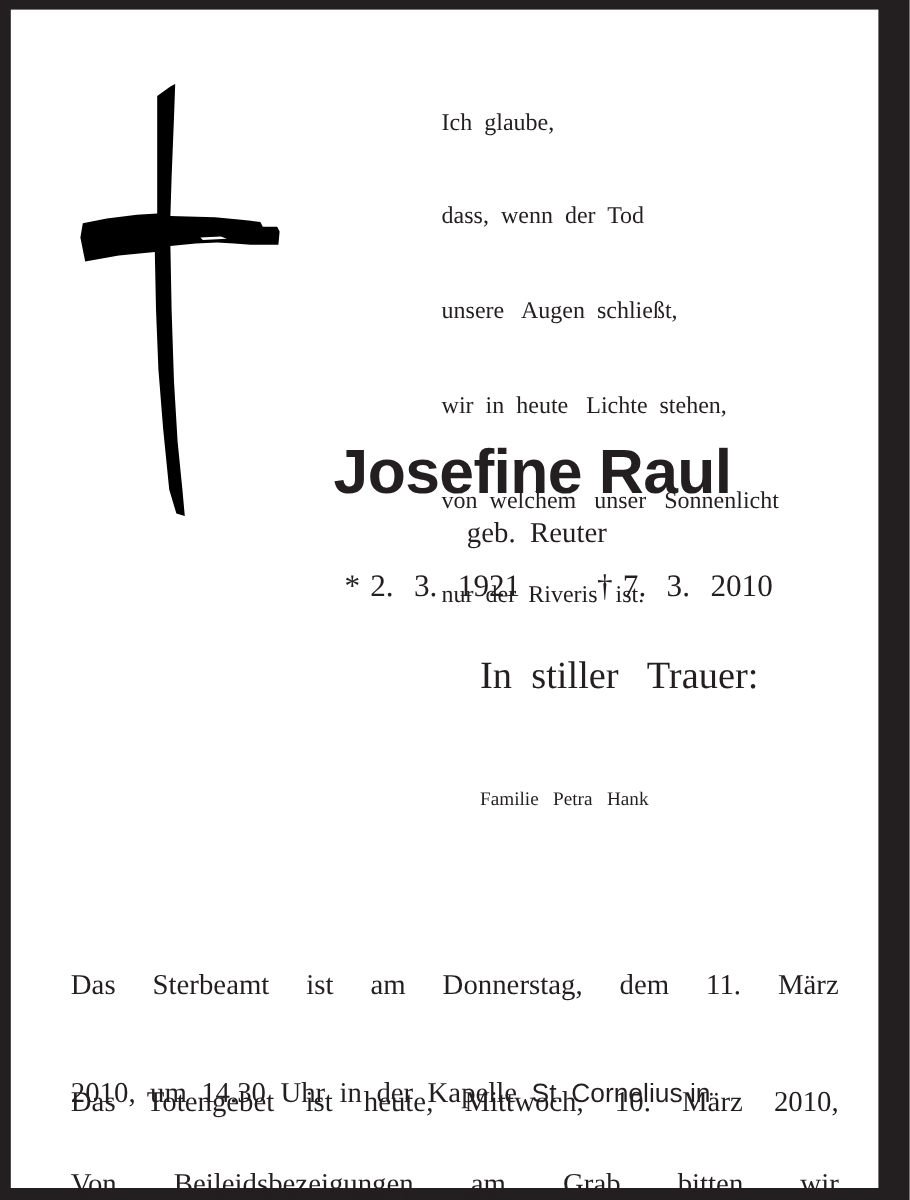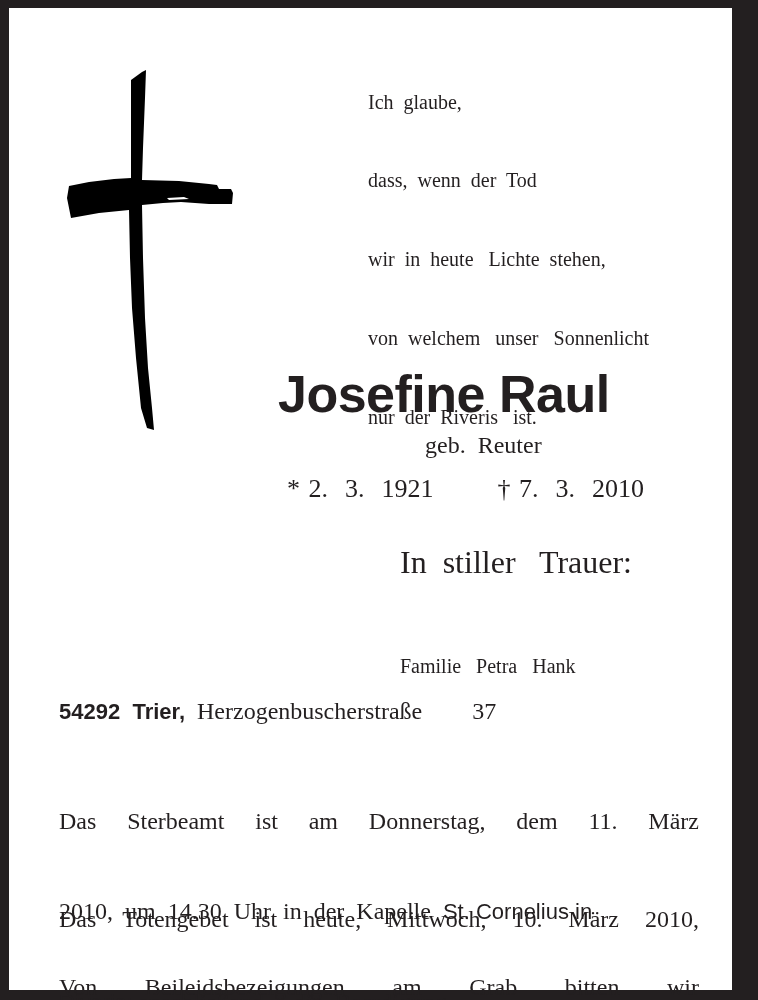--- a/index.html
+++ b/index.html
@@ -26,26 +26,26 @@
     .quote-author { left: 450px; top: 192px; font-size: 20px; }
 
     
     .cross { left: 50px; top: 50px; width: 180px; height: 380px; }
 
     .intro { left: 217px; top: 252px; font-size: 24px; line-height: 31px; }
     .name {
       left: 269px; top: 356px; font-size: 52px; font-weight: bold;
       letter-spacing: -0.5px; line-height: 60px;
     }
-    .maiden { left: 380px; top: 424px; font-size: 24px; margin-left: 36px; }
+    .maiden { left: 380px; top: 424px; font-size: 24px; }
     .dates { left: 278px; top: 466px; font-size: 26px; word-spacing: 2px; }
     .dates .gap { display: inline-block; width: 64px; }
 
     .mourn-label { left: 391px; top: 536px; font-size: 32px; }
-    .mourners { left: 391px; top: 576px; font-size: 20px; line-height: 33px; text-align: right; }
+    .mourners { left: 391px; top: 576px; font-size: 16px; line-height: 33px; text-align: right; }
 
     .address { left: 50px; top: 690px; font-size: 24px; }
     .address .bold { font-family: "Liberation Sans", "DejaVu Sans", sans-serif; font-weight: bold; font-size: 22px; }
     .address .num { display: inline-block; margin-left: 50px; }
 
     .para { left: 50px; font-size: 24px; line-height: 30px; width: 640px; }
     .para .bold { font-family: "Liberation Sans", "DejaVu Sans", sans-serif; font-weight: normal; font-size: 22px; }
     .justify { display: flex; justify-content: space-between; width: 640px; }
     .p1 { top: 738px; }
     .p2 { top: 836px; }
@@ -62,36 +62,36 @@
       L120 123 L140 125 L150 126 L158 127 L160 131 L172 131 L174 135 L173 146 L150 146
       L136 145 L122 144 L104 145 L83 147
       L84 200 L86 260 L89 310 L93 350 L95 372 L88 370 L82 350 L77 300 L73 250 L71 200 L70 152
       L40 155 L12 160 L8 140 L10 128 L30 124 L55 121 L72 120 Z"></path>
     <path fill="#fff" d="M108 140 L125 139 L130 141 L110 142 Z"></path>
   </svg>
 
   <div class="abs quote serif">
     <div>Ich  glaube,</div>
     <div>dass,  wenn  der  Tod</div>
+    <div>unsere   Augen  schließt,</div>
     <div>wir  in  heute   Lichte  stehen,</div>
     <div>von  welchem   unser   Sonnenlicht</div>
     <div>nur  der  Riveris   ist.</div>
   </div>
 
 
   <div class="abs name sans">Josefine Raul</div>
   <div class="abs maiden serif">geb.  Reuter</div>
   <div class="abs dates serif"><span>* 2.  3.  1921</span><span class="gap"></span><span>† 7.  3.  2010</span></div>
 
   <div class="abs mourn-label serif">In  stiller   Trauer:</div>
   <div class="abs mourners serif">
     <div>Familie   Petra   Hank</div>
   </div>
 
-  <div class="abs address serif"><span class="bold">54292  Trier,</span>  <span>Herzogenbuscherstraße</span><span class="num">37</span></div>
 
   <div class="abs para p1 serif">
     <div class="justify">
       <span>Das</span>
       <span>Sterbeamt</span>
       <span>ist</span>
       <span>am</span>
       <span>Donnerstag,</span>
       <span>dem</span>
       <span>11.</span>

